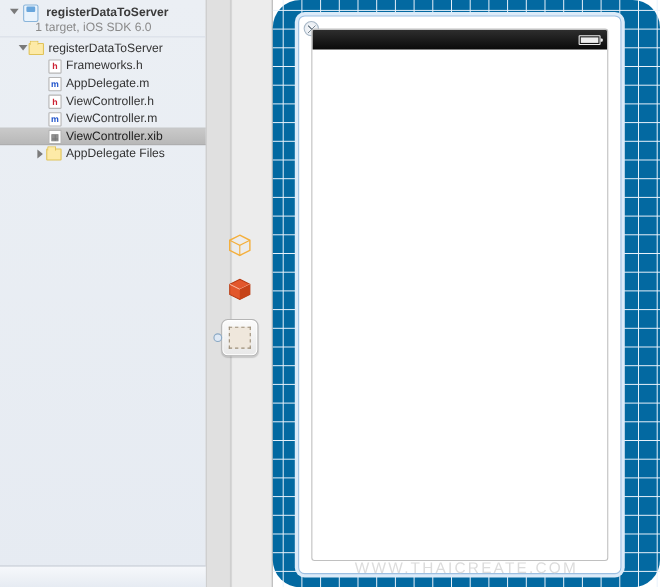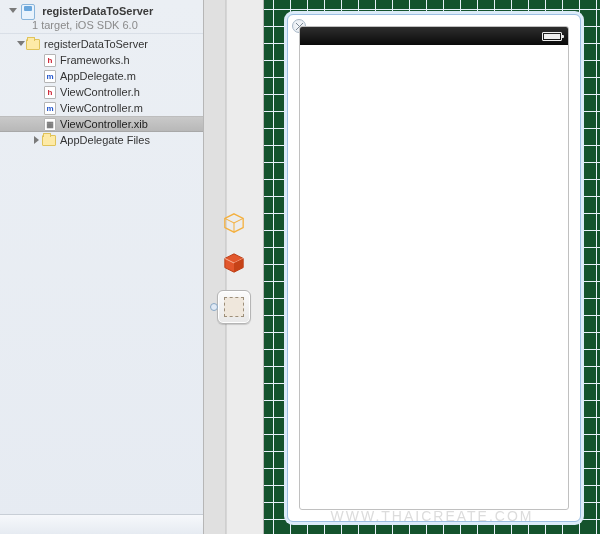--- a/index.html
+++ b/index.html
@@ -1,19 +1,19 @@
 <!DOCTYPE html>
 <html><head>
 <meta charset="utf-8">
 <style>
   * { box-sizing: border-box; margin: 0; padding: 0; }
   html, body { width: 600px; height: 534px; font-family: "Lucida Grande", "Helvetica Neue", sans-serif; font-size: 11px; color: #333; overflow: hidden; background: #fff; }
   .root { display: flex; width: 600px; height: 534px; }
   
-  .navigator { width: 204px; background: linear-gradient(#ebeff4,#e6ebf2); border-right: 1px solid #b6b6b6; position: relative; }
+  .navigator { width: 188px; background: linear-gradient(#ebeff4,#e6ebf2); border-right: 1px solid #b6b6b6; position: relative; }
   .nav-header { padding: 4px 6px 2px 10px; border-bottom: 1px solid #d9dfe7; }
   .disclosure { display:inline-block; width:0; height:0; border-left:5px solid #7a7a7a; border-top:4px solid transparent; border-bottom:4px solid transparent; margin-right:3px; transform-origin: 3px 4px; cursor: pointer; }
   .disclosure.open { transform: rotate(90deg); }
   .disclosure.closed { }
   .proj-icon { display:inline-block; width:14px; height:16px; background:#e9f3fc; border:1px solid #8ab5da; border-radius:2px; vertical-align:middle; margin-right:4px; position:relative; }
   .proj-icon::after { content:""; position:absolute; top:1px; left:2px; width:8px; height:5px; background:#69a6dc; border-radius:1px; }
   .proj-title { font-weight:bold; color:#3a3a3a; }
   .proj-sub { color:#8a8a8a; font-size:11px; margin-left:22px; margin-top:-1px; }
   .tree { padding: 2px 0 0 0; }
   .row { display:flex; align-items:center; height:16px; padding:0 4px 0 0; white-space:nowrap; cursor:default; }
@@ -30,21 +30,21 @@
   
   .dock { width: 60px; background:#ececec; border-right:1px solid #b6b6b6; display:flex; flex-direction:column; align-items:center; justify-content:center; gap:14px; position:relative; }
   .dock-sep { position:absolute; left:22px; top:0; bottom:0; width:0; border-left:1px solid #d6d6d6; }
   .dock-edge { position:absolute; left:0; top:0; bottom:0; width:22px; background:#e0e0e0; border-right:1px solid #cfcfcf; }
   .dock-item { width:26px; height:26px; border-radius:4px; display:flex; align-items:center; justify-content:center; position:relative; z-index:1; }
   .cube-orange svg, .cube-red svg { display:block; }
   .view-icon-wrap { width:34px; height:34px; background:linear-gradient(#fbfbfb,#e8e8e8); border:1px solid #b5b5b5; border-radius:6px; box-shadow: 0 1px 1px rgba(0,0,0,.15), inset 0 0 0 1px #fff; display:flex; align-items:center; justify-content:center; position:relative; }
   .view-icon { width:20px; height:20px; background:#efe7dc; border:1px dashed #9c8e79; }
   .pin { position:absolute; left:-8px; top:50%; transform:translateY(-50%); width:8px; height:8px; border-radius:50%; background:#dfe9f5; border:1px solid #8aa8c4; }
   
-  .canvas { flex:1; position:relative; background:#14532d; }
+  .canvas { flex:1; position:relative; background:#0369a1;border-radius:25px; }
   .grid { position:absolute; inset:0; background-image:
       linear-gradient(#e9f2fb 1px, transparent 1px),
       linear-gradient(90deg, #e9f2fb 1px, transparent 1px);
     background-size: 17px 17px;
     background-position: -8px -8px; }
   .device-outer { position:absolute; left:23px; top:14px; width:294px; height:508px; border:1px solid #9cbfe2; border-radius:6px; background:#fff; box-shadow: 0 0 0 3px #dcebf9, inset 0 0 0 1px #fff; }
   .close-badge { position:absolute; left:4px; top:4px; width:14px; height:14px; border-radius:7px; background:radial-gradient(#f6f8fb,#e4e9ef); border:1px solid #a8b8c7; display:flex; align-items:center; justify-content:center; cursor:pointer; }
   .close-badge::before { content:""; width:7px; height:7px; background:
     linear-gradient(45deg, transparent 44%, #7b8893 44%, #7b8893 56%, transparent 56%),
     linear-gradient(-45deg, transparent 44%, #7b8893 44%, #7b8893 56%, transparent 56%); }

